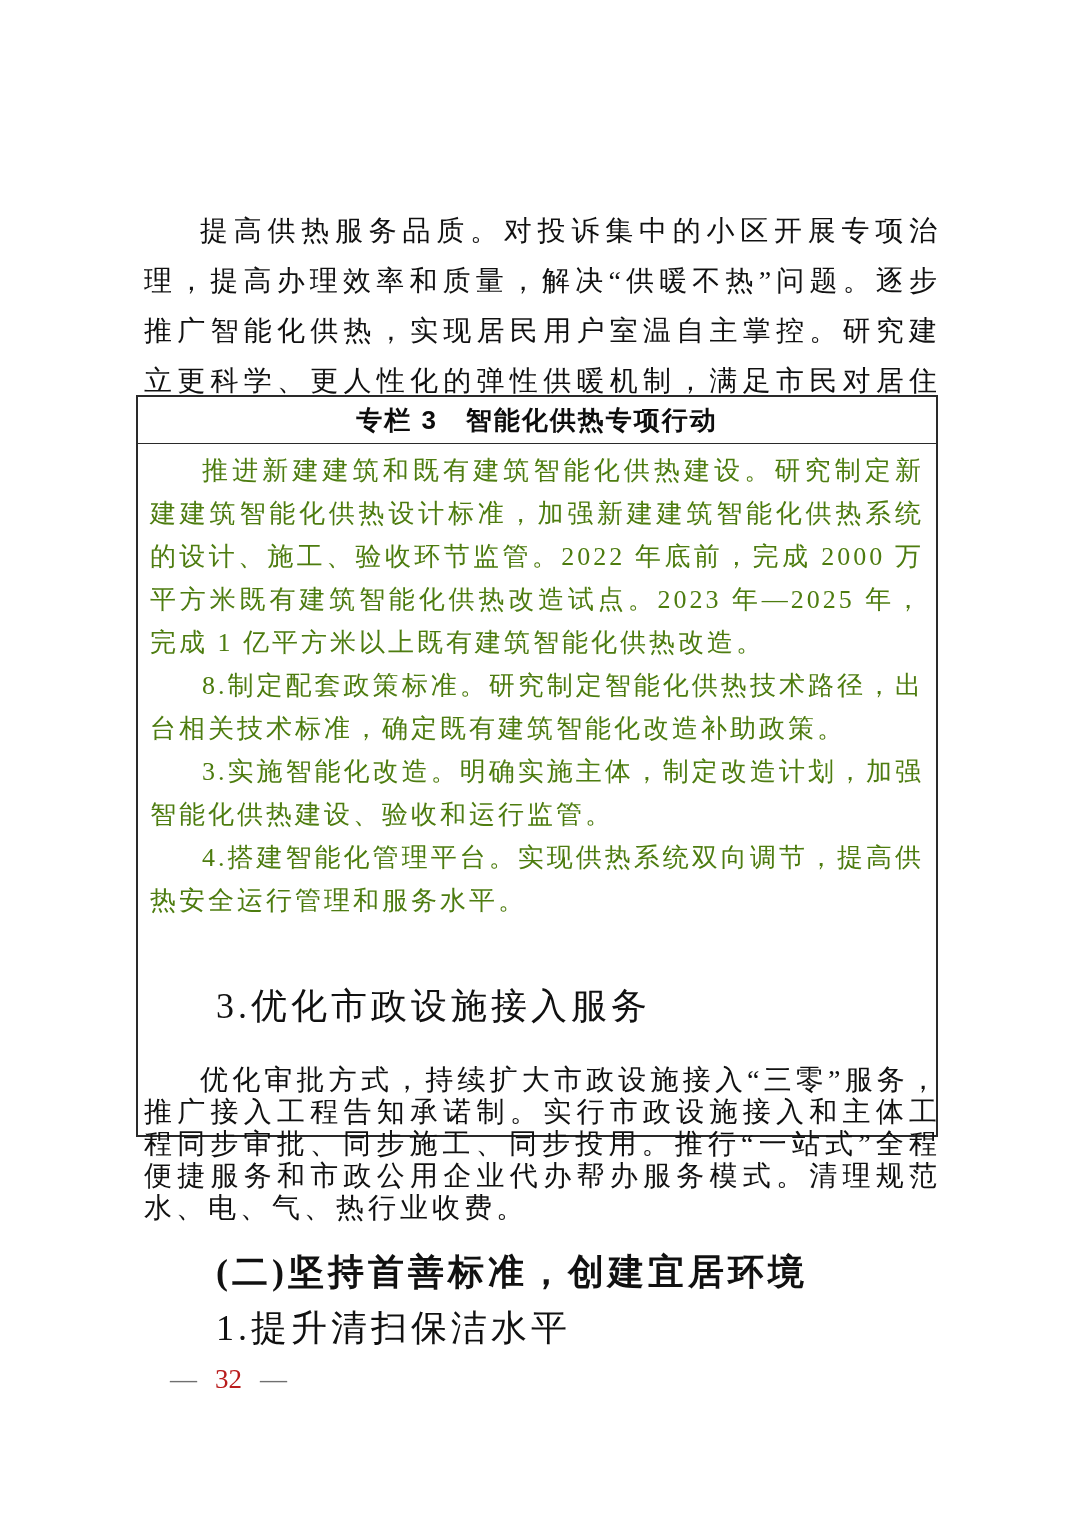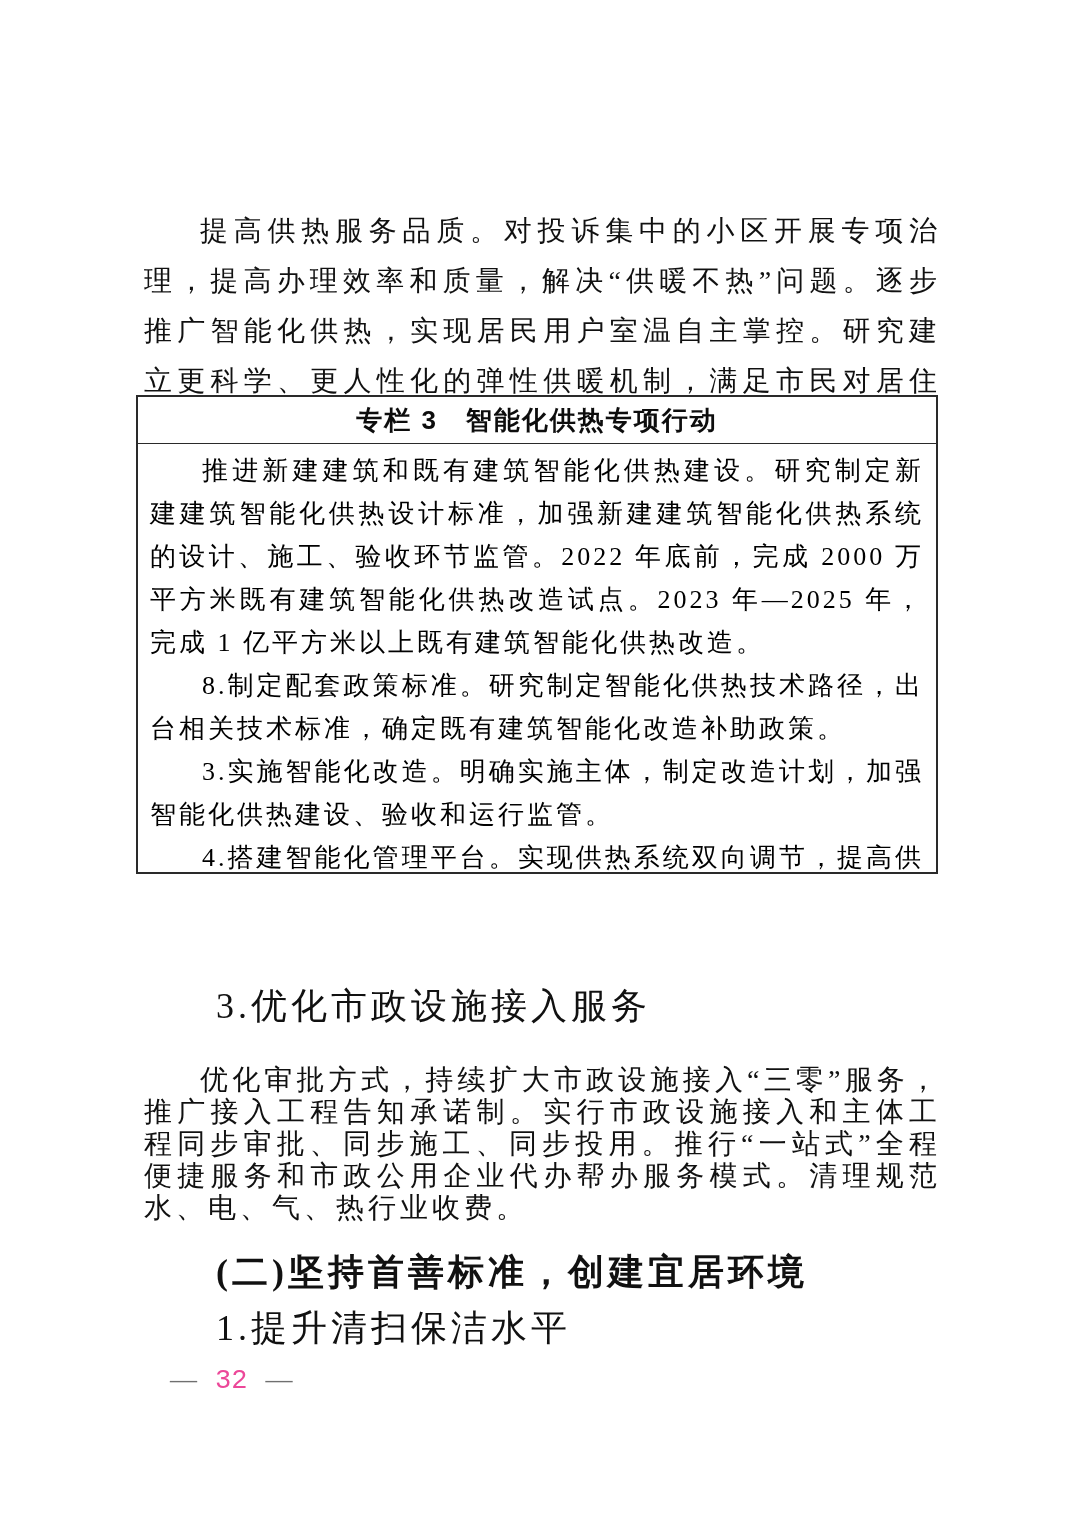--- a/index.html
+++ b/index.html
@@ -28,21 +28,21 @@
     width: 797px;
     font-size: 28px;
     line-height: 50px;
     letter-spacing: 4px;
   }
   .column-box {
     position: absolute;
     top: 395px;
     left: 136px;
     width: 802px;
-    height: 479px;
+    height: 742px;
     border: 2px solid #2a2a2a;
     box-sizing: border-box;
     background: #ffffff;
     overflow: hidden;
   }
   .column-box-title {
     height: 46px;
     line-height: 46px;
     text-align: center;
     font-family: "Liberation Sans", sans-serif;
@@ -55,21 +55,21 @@
   .column-box-body {
     padding: 5px 12px 0 12px;
   }
   .box-para {
     text-align: justify;
     text-indent: 2em;
     font-size: 26px;
     line-height: 43px;
     letter-spacing: 3px;
     margin: 0;
-    color: #000000;
+    color: #4d7c0f;
   }
   .section-heading {
     position: absolute;
     left: 144px;
     width: 797px;
     font-size: 36px;
     line-height: 40px;
     letter-spacing: 4px;
     text-indent: 2em;
   }
@@ -95,22 +95,21 @@
     font-size: 27px;
     line-height: 34px;
     color: #1a1a1a;
   }
   .footer .dash {
     color: #6f6f6f;
     letter-spacing: 0;
   }
   .footer .num {
     margin: 0 18px;
-    color: #ec4899;
-    font-family: Liberation Mono, monospace;
+    color: #b91c1c;
   }
 </style>
 </head>
 <body>
 
 <div class="page">
 
   <p class="para intro">提高供热服务品质。对投诉集中的小区开展专项治理，提高办理效率和质量，解决“供暖不热”问题。逐步推广智能化供热，实现居民用户室温自主掌控。研究建立更科学、更人性化的弹性供暖机制，满足市民对居住舒适度的需求。</p>
 
   <div class="column-box">

